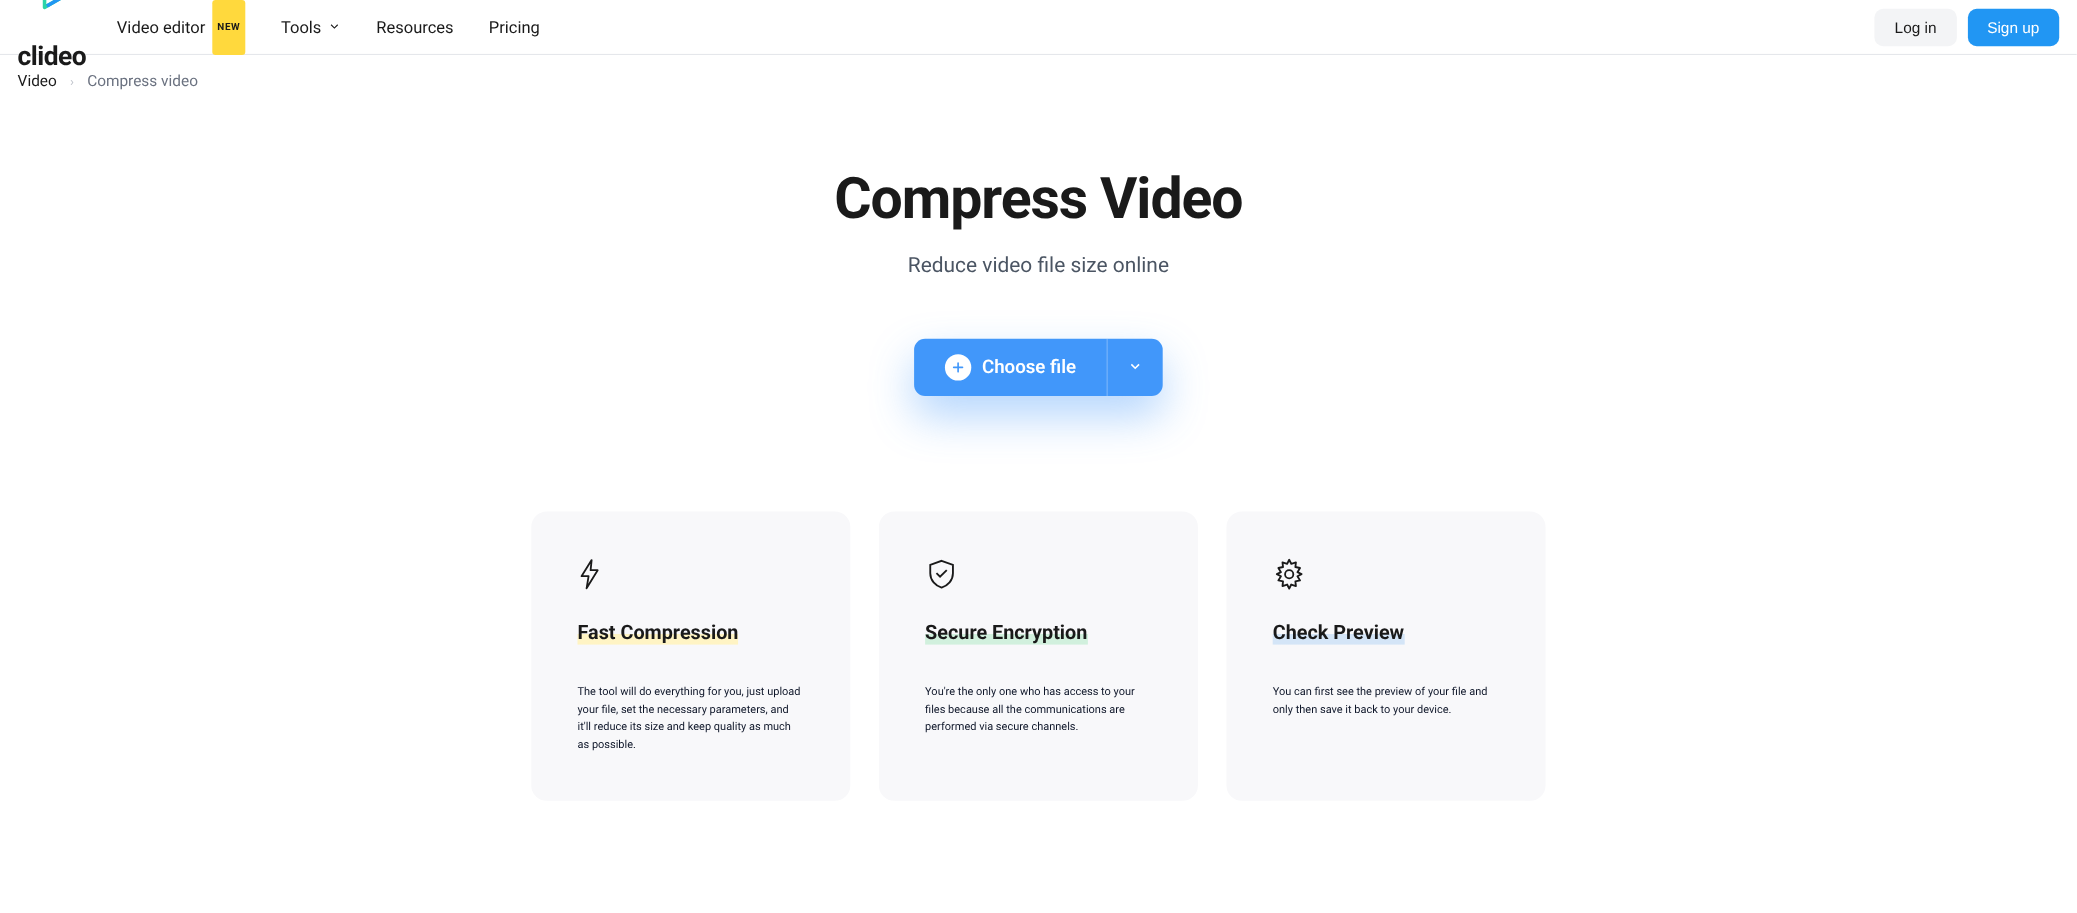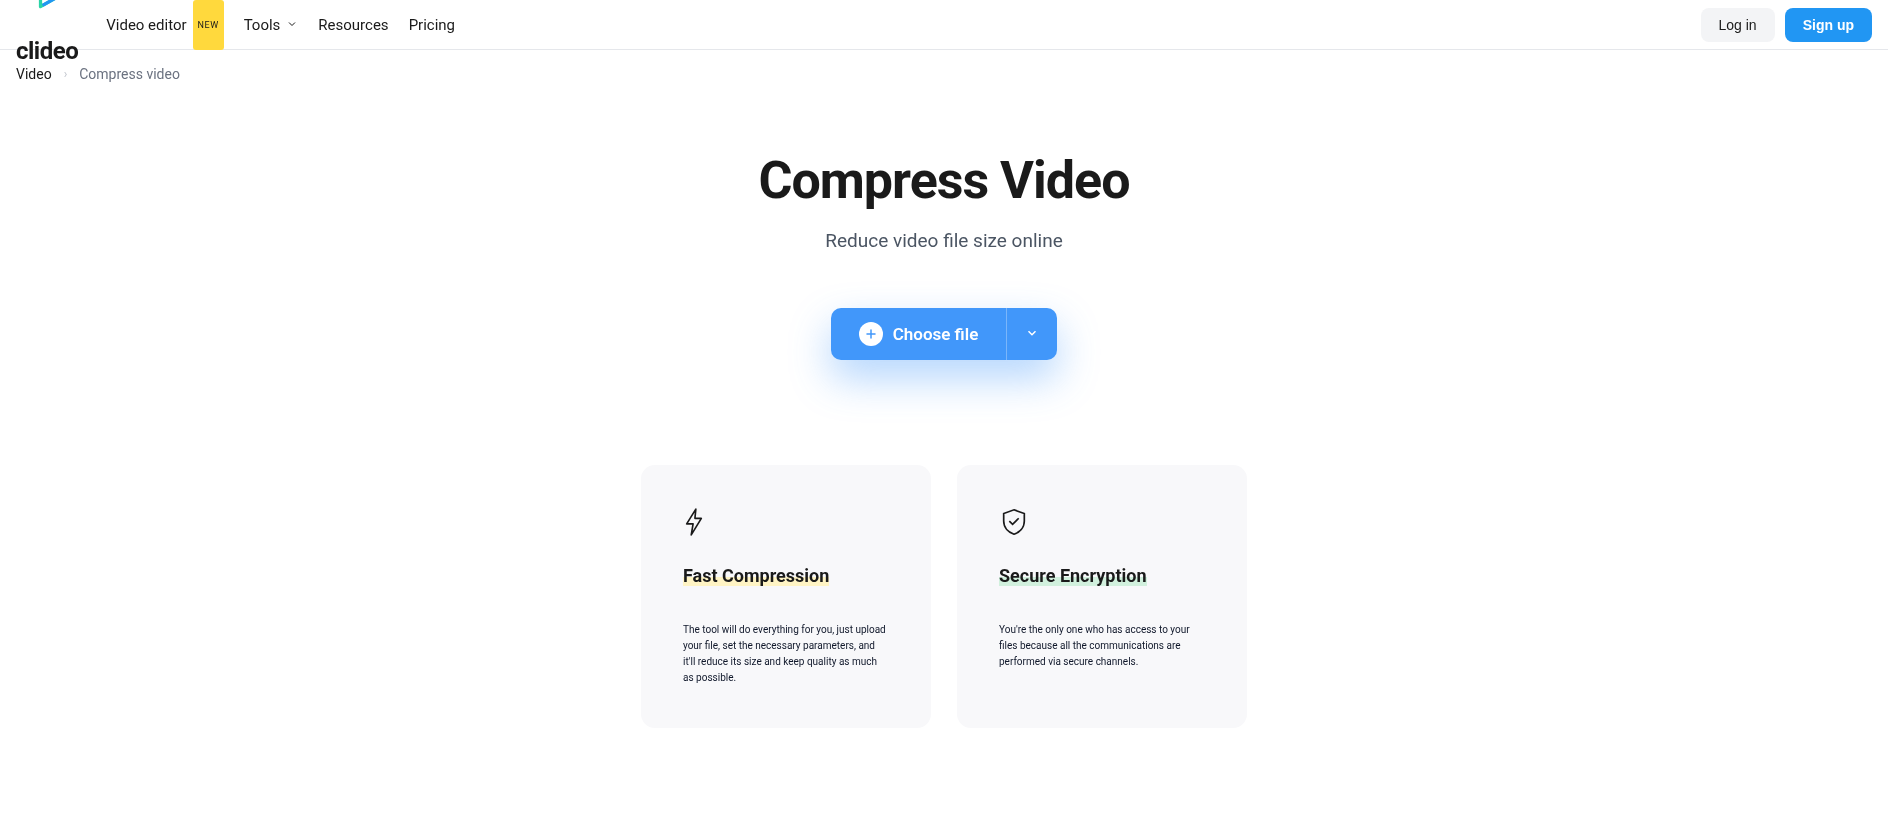--- a/index.html
+++ b/index.html
@@ -34,35 +34,35 @@
     }
     .logo-text {
       font-size: 24px;
       font-weight: 700;
       color: #1a1a1a;
       letter-spacing: -0.5px;
     }
     .nav {
       display: flex;
       align-items: center;
-      gap: 20px;
+      gap: 32px;
     }
     .nav-item {
       display: flex;
       align-items: center;
       gap: 6px;
       font-size: 15px;
       color: #1a1a1a;
       cursor: pointer;
     }
     .badge-new {
       background: #ffd93d;
       color: #1a1a1a;
       font-size: 9px;
-      font-weight: 400;
+      font-weight: 700;
       padding: 20px 5px;
       border-radius: 3px;
       letter-spacing: 0.5px;
     }
     .header-right {
       display: flex;
       align-items: center;
       gap: 10px;
     }
     .btn-login {
@@ -76,21 +76,21 @@
       cursor: pointer;
       text-align: right;
     }
     .btn-signup {
       background: #2196f3;
       color: #ffffff;
       border: none;
       padding: 9px 18px;
       border-radius: 8px;
       font-size: 14px;
-      font-weight: 700;
+      font-weight: 400;
       cursor: pointer;
     }
     
     .breadcrumb {
       display: flex;
       align-items: center;
       gap: 12px;
       padding: 16px;
       font-size: 14px;
     }
@@ -279,13 +279,23 @@
   <div class="feature-card">
     <div class="feature-icon">
       <svg width="30" height="30" viewBox="0 0 32 32">
           <path d="M16 3 L27 7 V15 C27 22 22 27 16 29 C10 27 5 22 5 15 V7 Z" fill="none" stroke="#1a1a1a" stroke-width="1.8"></path>
           <path d="M11 15 L14.5 18.5 L21 12" fill="none" stroke="#1a1a1a" stroke-width="1.8"></path>
         </svg>
     </div>
     <h3 class="feature-title ft-green">Secure Encryption</h3>
     <p class="feature-desc">You're the only one who has access to your files because all the communications are performed via secure channels.</p>
   </div>
+  <div class="feature-card">
+    <div class="feature-icon">
+      <svg width="30" height="30" viewBox="0 0 32 32">
+          <circle cx="16" cy="16" r="4" fill="none" stroke="#1a1a1a" stroke-width="1.8"></circle>
+          <path d="M16 2 L18 6 L22.5 4.5 L22 9 L26.5 10 L24 14 L28 16 L24 18 L26.5 22 L22 23 L22.5 27.5 L18 26 L16 30 L14 26 L9.5 27.5 L10 23 L5.5 22 L8 18 L4 16 L8 14 L5.5 10 L10 9 L9.5 4.5 L14 6 Z" fill="none" stroke="#1a1a1a" stroke-width="1.8" stroke-linejoin="round"></path>
+        </svg>
+    </div>
+    <h3 class="feature-title ft-blue">Check Preview</h3>
+    <p class="feature-desc">You can first see the preview of your file and only then save it back to your device.</p>
+  </div>
 </section>
 
 </body></html>

